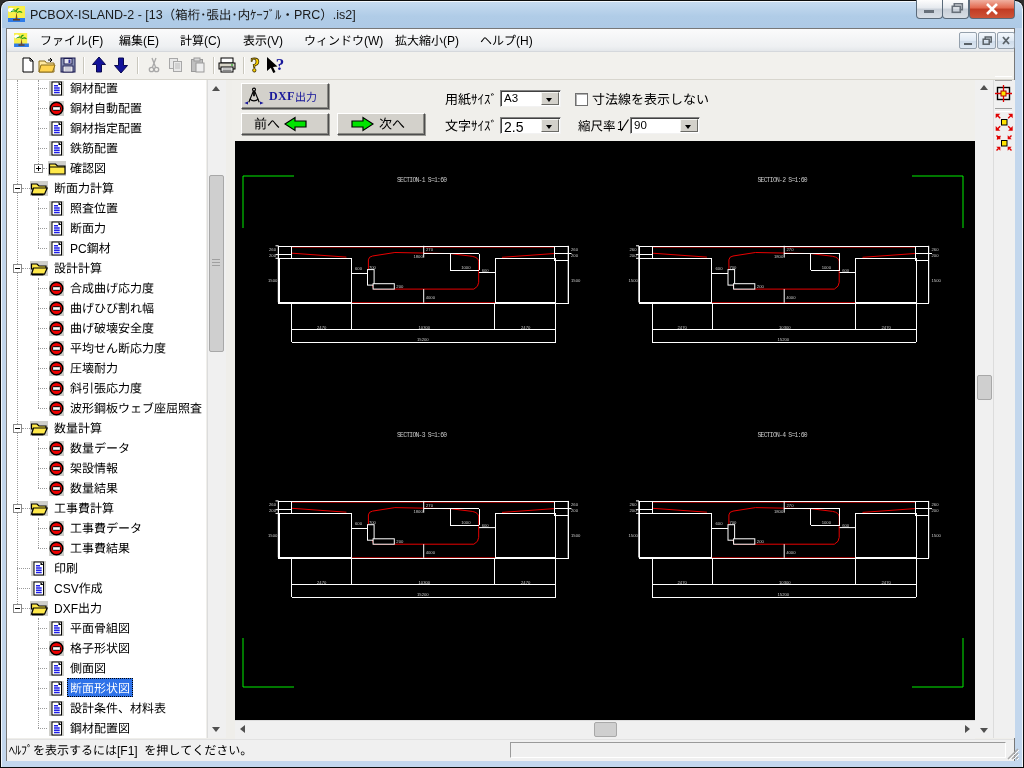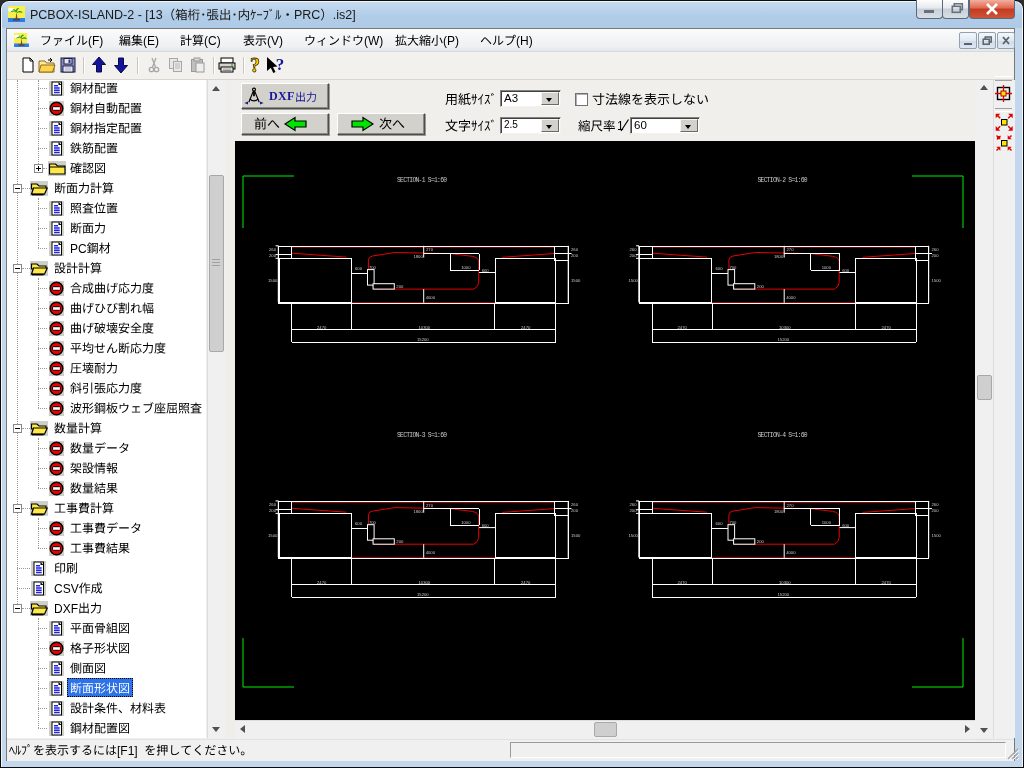--- a/index.html
+++ b/index.html
@@ -448,25 +448,25 @@
 <svg class="abs" style="left:351px;top:116px" width="23" height="16" viewBox="0 0 23 16">
     <path d="M22 8 L12 1.5 V5 H1 V11 H12 V14.5 Z" fill="#00e400" stroke="#000" stroke-width="1.2"></path>
   </svg>
 <div class="combo" style="left:500px;top:90px;width:61px;height:17px;">
     <div class="combobtn"></div>
   </div>
 <div class="abs" style="left:504px;top:92px;font-size:11.5px;color:#000;">A3</div>
 <div class="combo" style="left:500px;top:117px;width:61px;height:17px;">
     <div class="combobtn"></div>
   </div>
-<div class="abs" style="left:504px;top:119px;font-size:10px;color:#000;">2.5</div>
+<div class="abs" style="left:504px;top:119px;font-size:14px;color:#000;">2.5</div>
 <div class="combo" style="left:630px;top:117px;width:70px;height:17px;">
     <div class="combobtn"></div>
   </div>
-<div class="abs" style="left:634px;top:119px;font-size:11.5px;color:#000;">60</div>
+<div class="abs" style="left:634px;top:119px;font-size:11.5px;color:#000;">90</div>
 <div class="abs" style="left:575px;top:93px;width:13px;height:13px;background:#fff;border:1px solid #707070;box-shadow:inset 1px 1px 0 #b0b0b0;box-sizing:border-box;"></div>
 <div class="abs" style="left:235px;top:141px;width:740px;height:579px;background:#000;"></div>
 <svg class="abs" style="left:235px;top:141px" width="740" height="579" viewBox="0 0 740 579">
 <defs>
 <g id="sec" fill="none" stroke-width="1">
 <g stroke="#e90000">
 <path d="M13.5 7.4 L67.9 11.3 M223.5 11.5 L276 7.7"></path>
 <path d="M13 1.2 H276"></path>
 <path d="M13 57 H277"></path>
 <path d="M89.9 23.5 V14 Q90.2 10.8 94 10.2 L116.4 6.7 L171.8 7.8 L193.7 10.5 Q200.2 11.7 200.2 16 V36.5 Q200.2 40.8 195.4 43.3 M90 24.5 L95.1 43.3 H195.4"></path>

